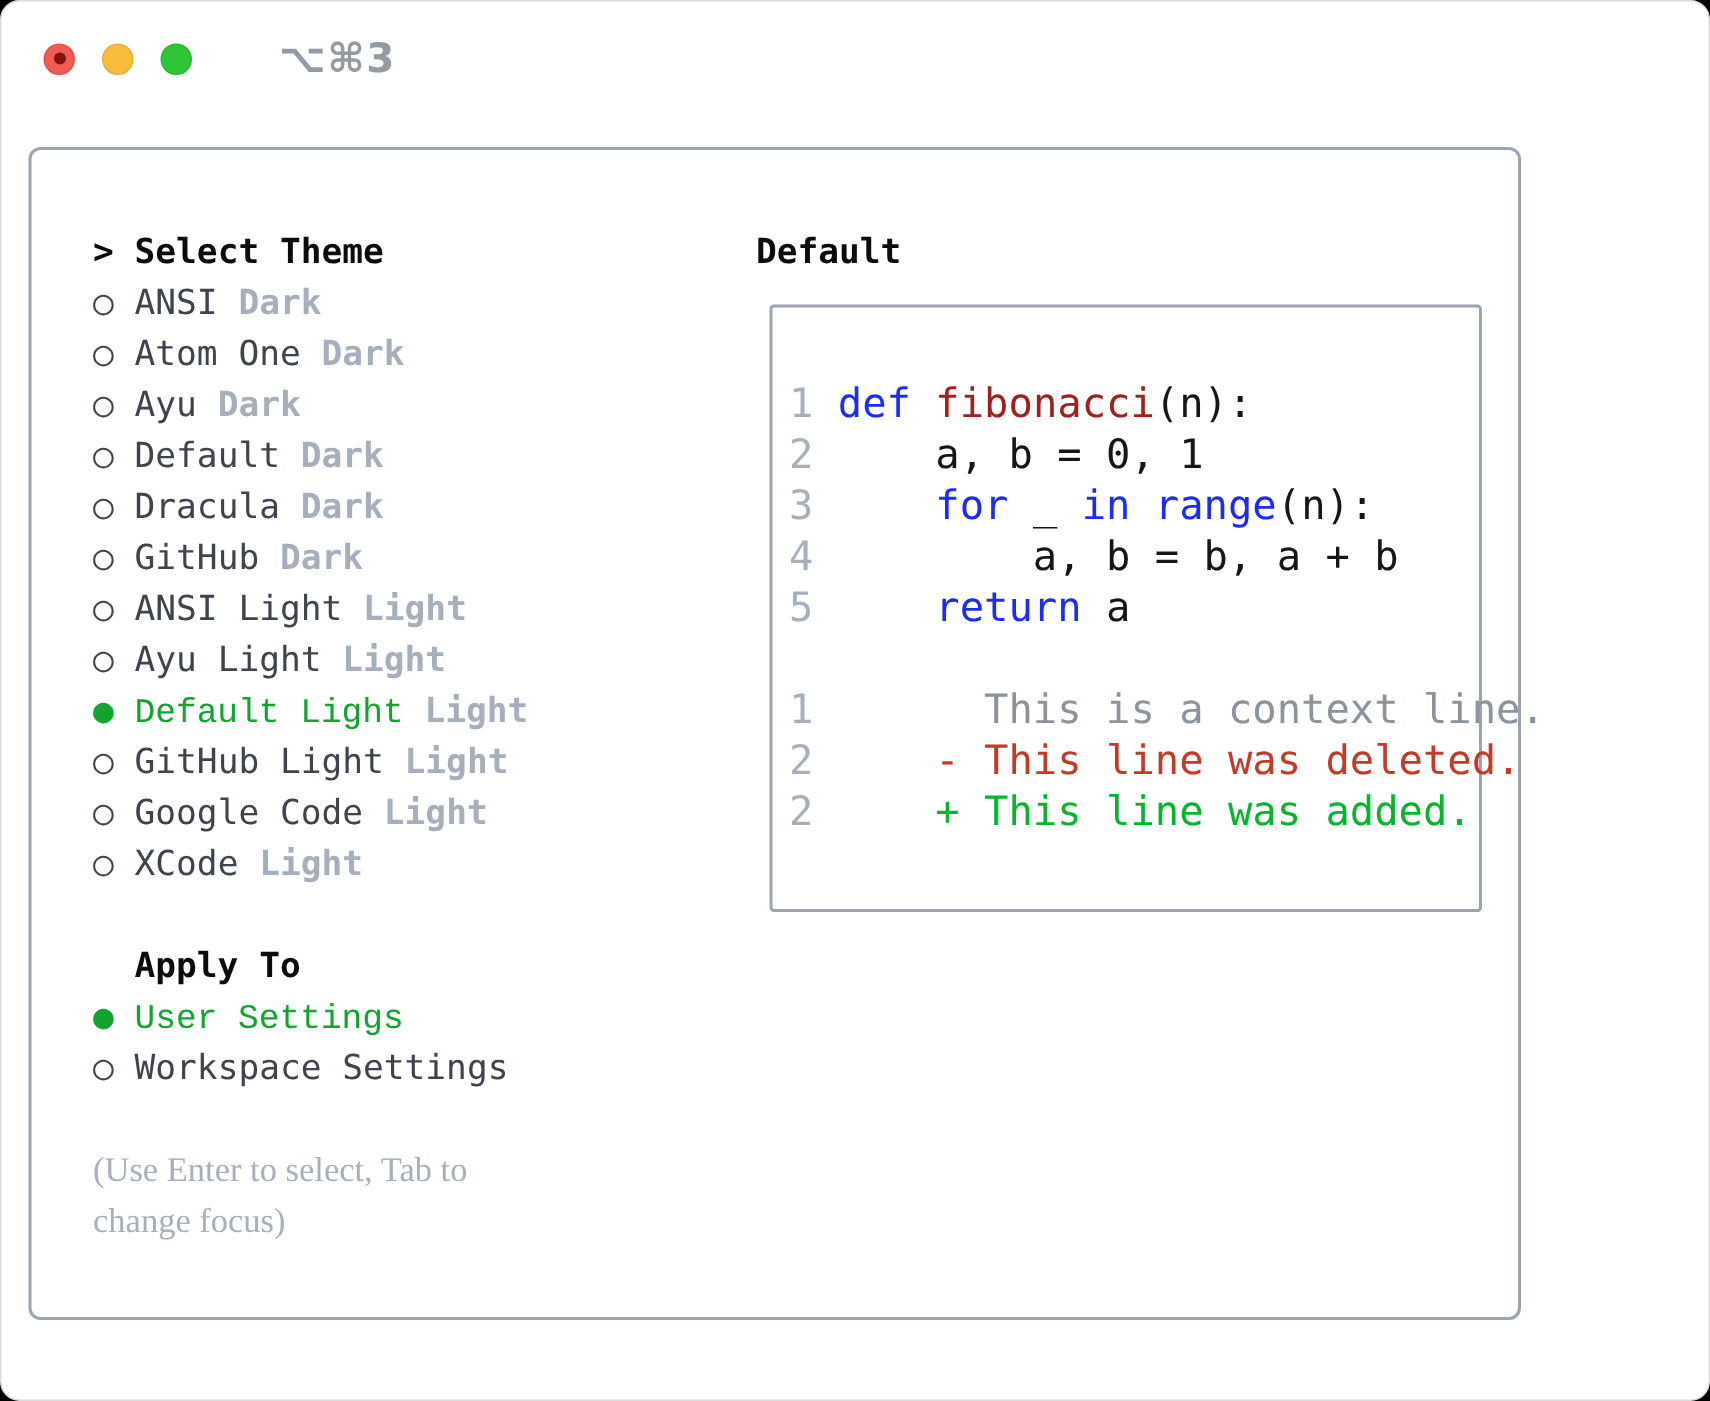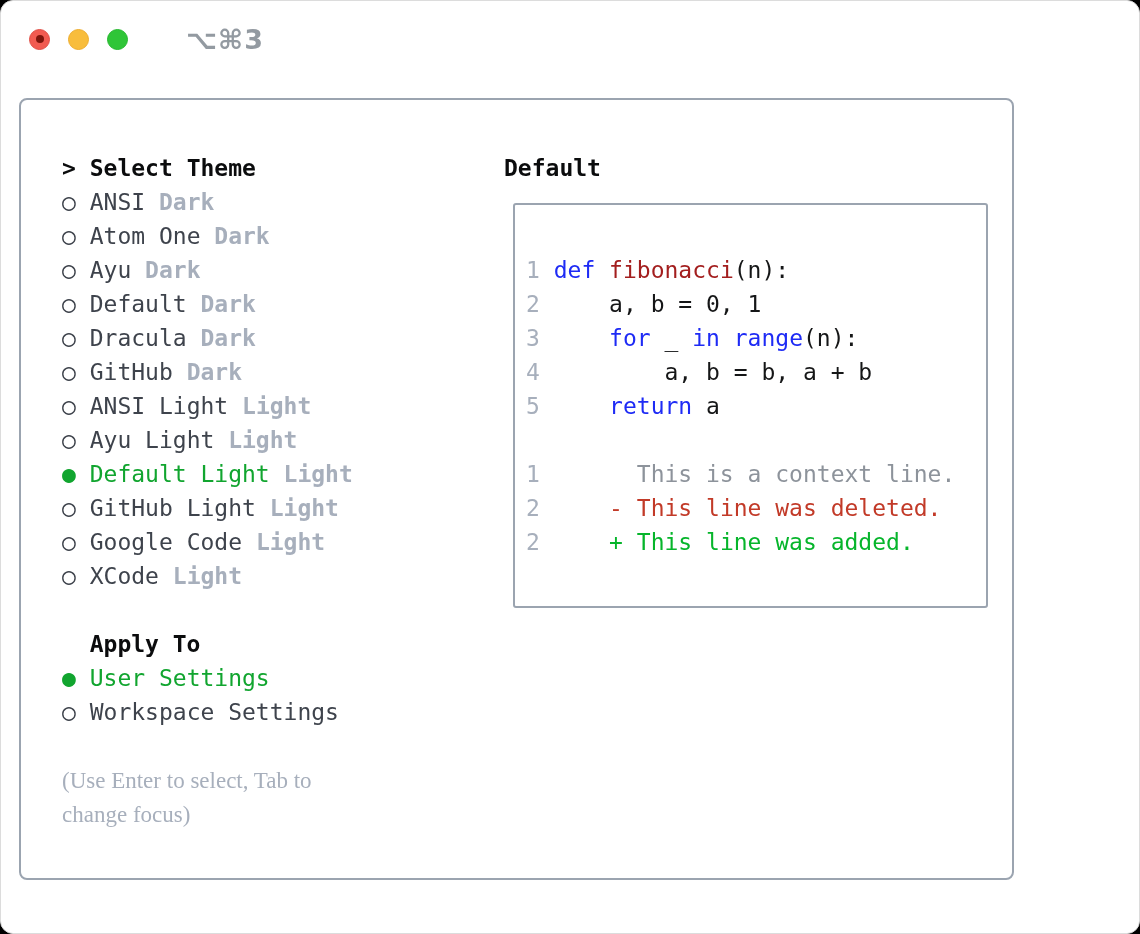--- a/index.html
+++ b/index.html
@@ -31,34 +31,34 @@
   .left-col{
     position:absolute;left:20px;top:51px;
     font-size:23px;line-height:34px;white-space:pre;color:var(--label);
   }
   .row{height:34px;margin-left:21px;}
   .cursor{color:var(--header);font-weight:bold;}
   .hdr{color:var(--header);font-weight:bold;}
   .radio{color:var(--label);}
   .radio.sel{color:var(--green);}
   .label{color:var(--label);}
-  .label.sel{color:var(--green);}
+  .label.sel{color:var(--green);font-family:Liberation Mono, monospace;}
   .tag{color:var(--muted);font-weight:bold;}
   .help{color:var(--muted);font-family:Liberation Serif, serif;}
   .preview-title{
     position:absolute;left:483px;top:51px;height:34px;
     font-size:23px;line-height:34px;font-weight:bold;color:var(--header);white-space:pre;
   }
   .preview-box{
     position:absolute;left:492px;top:103px;width:475px;height:405px;
     border:2px solid var(--border);border-radius:3px;box-sizing:border-box;background:#fff;
   }
   .code{
     position:absolute;left:11px;top:48px;
-    font-size:23px;line-height:34px;white-space:pre;color:var(--code);
+    font-size:27px;line-height:34px;white-space:pre;color:var(--code);
   }
   .crow{height:34px;}
   .num{color:var(--muted);}
   .kw{color:var(--kw);}
   .fn{color:var(--fn);}
   .txt{color:var(--code);}
   .ctx{color:var(--ctx);}
   .del{color:var(--del);text-align:right;}
   .add{color:var(--add);text-align:center;}
 </style>

